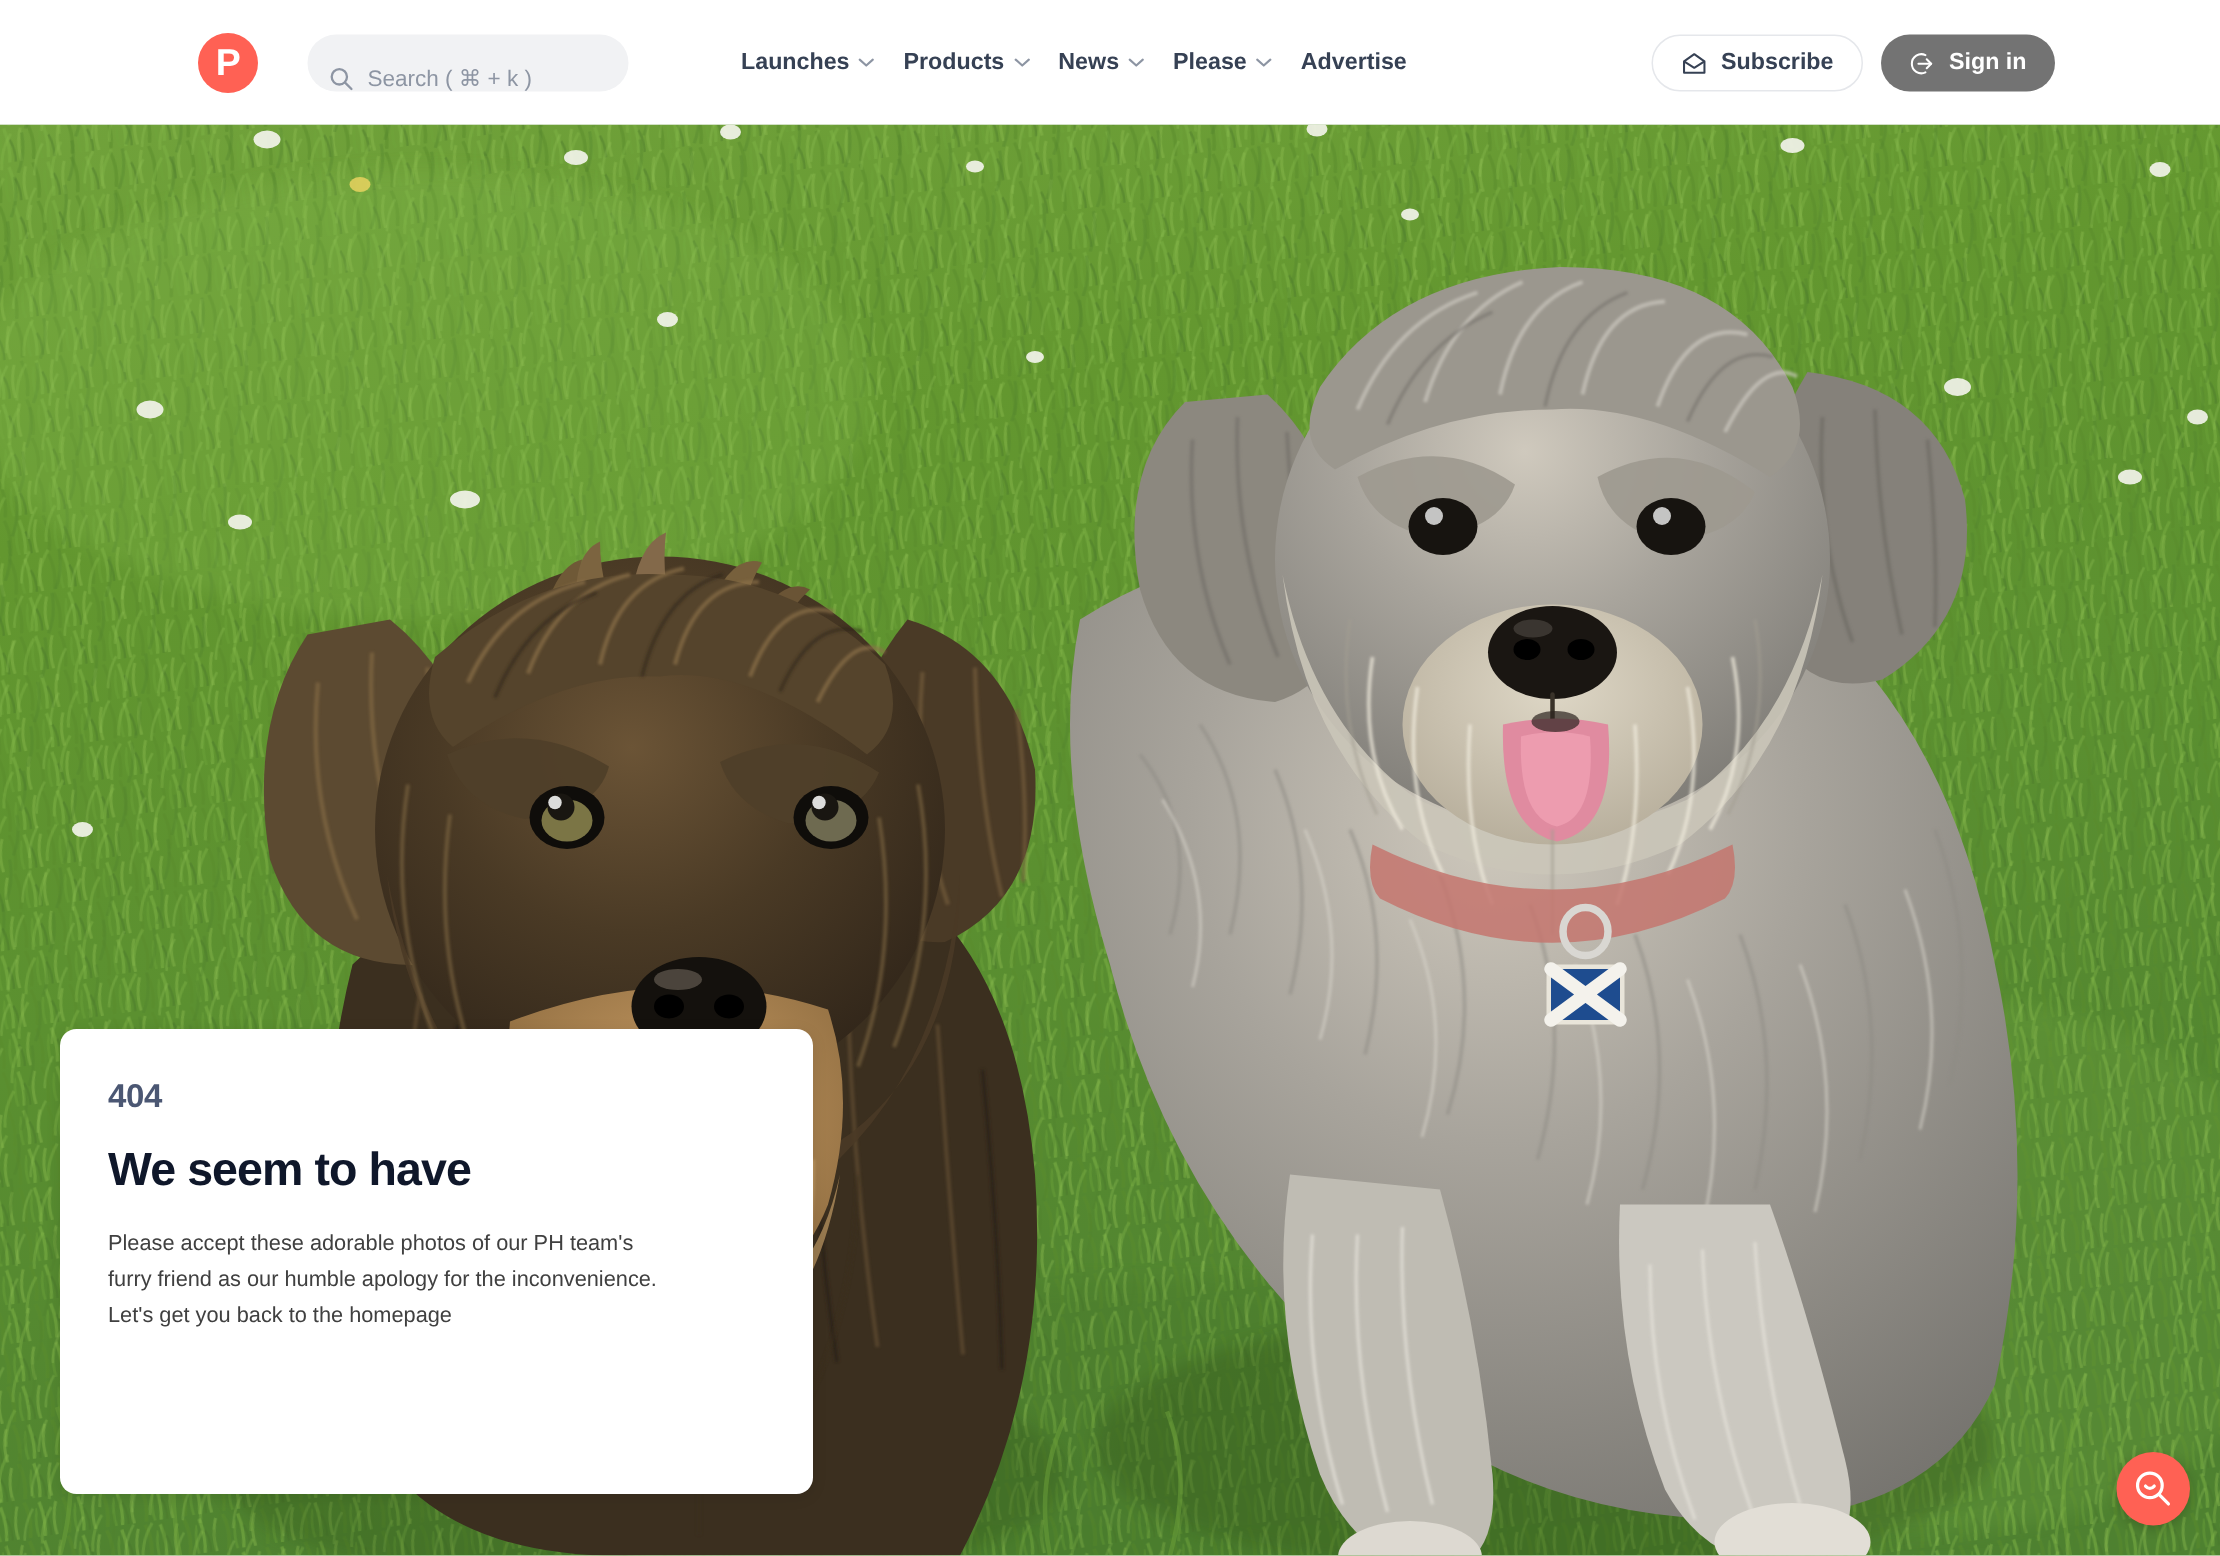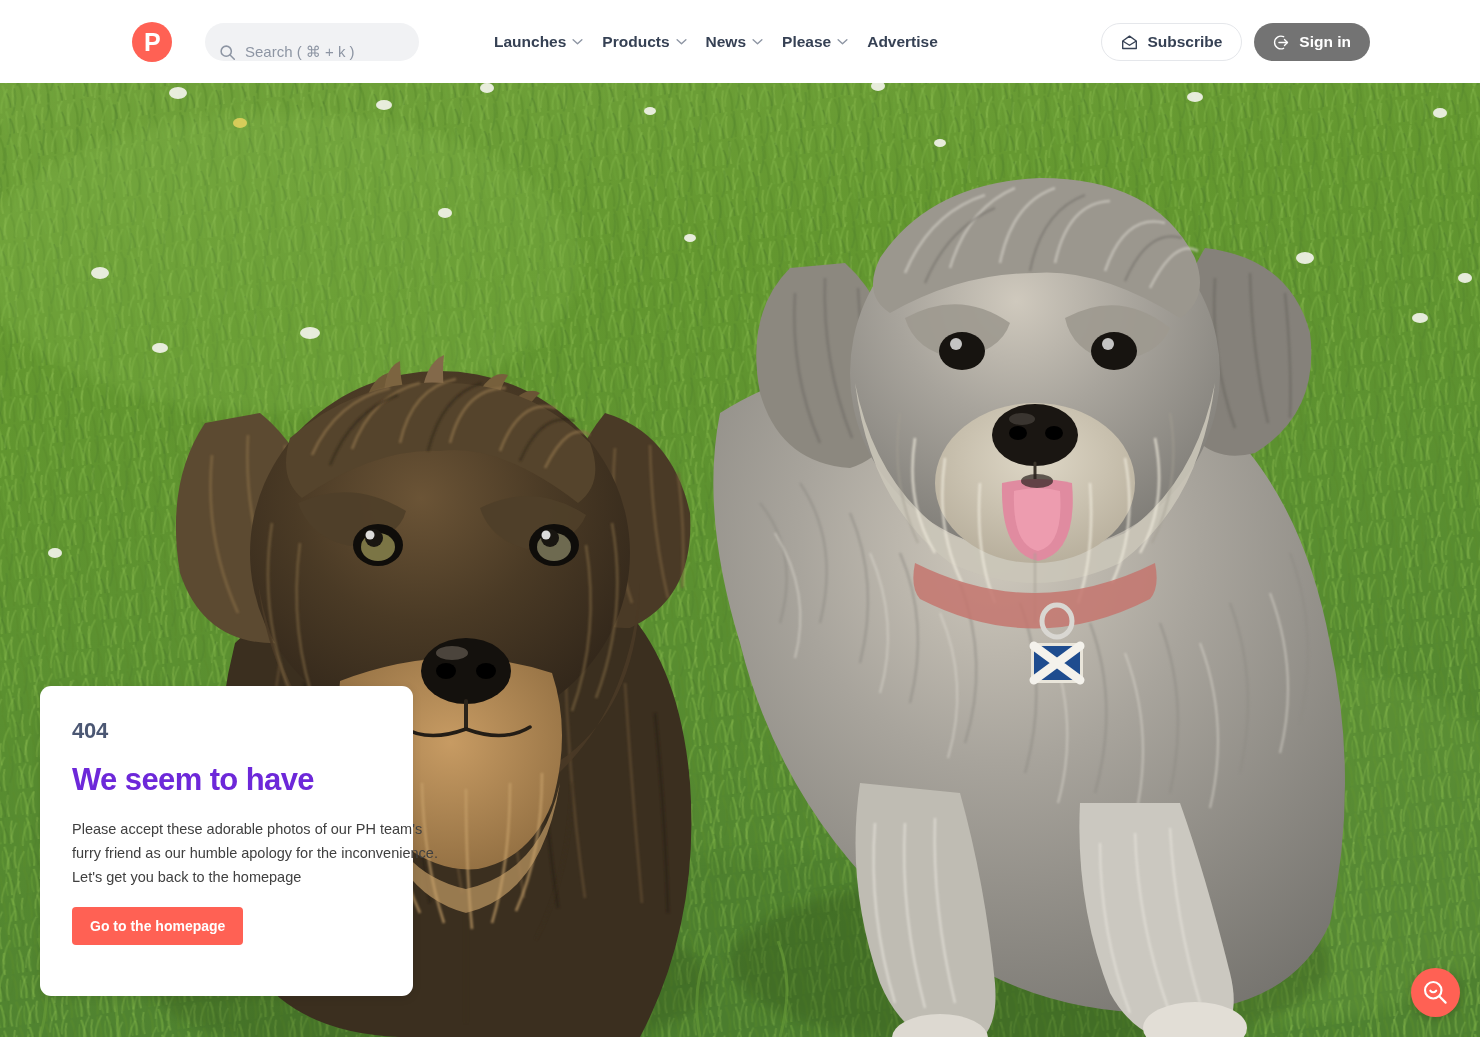--- a/index.html
+++ b/index.html
@@ -141,40 +141,40 @@
     overflow: hidden;
     background: #5d9030;
   }
   .photo svg { display: block; width: 1480px; height: 954px; }
 
   
   .card {
     position: absolute;
     left: 40px;
     top: 686px;
-    width: 373px;
+    width: 502px;
     height: 310px;
     background: #ffffff;
     border-radius: 11px;
     box-shadow: 0 2px 10px rgba(0,0,0,0.10);
     padding: 32px;
     z-index: 15;
   }
   .card-404 {
     font-size: 22px;
     font-weight: bold;
     color: #4b5773;
     letter-spacing: -0.2px;
   }
   .card-title {
     margin-top: 16px;
     font-size: 31px;
     line-height: 40px;
     font-weight: bold;
-    color: #6d28d9;
+    color: #0f172a;
     letter-spacing: -0.6px;
     white-space: pre-line;
   }
   .card-body {
     margin-top: 17px;
     font-size: 14.5px;
     line-height: 24px;
     color: #404040;
     width: 372px;
   }
@@ -619,21 +619,20 @@
         <path d="M780 954 Q795 900 778 858"></path>
         <path d="M1380 954 Q1368 895 1390 848"></path>
       </g>
     </svg>
   </div>
 
   <div class="card">
     <div class="card-404">404</div>
     <div class="card-title"><span>We seem to have</span><br></div>
     <div class="card-body">Please accept these adorable photos of our PH team's furry friend as our humble apology for the inconvenience. Let's get you back to the homepage</div>
-    <button class="card-cta">Go to the homepage</button>
   </div>
 
   <div class="fab">
     <svg viewBox="0 0 24 24" fill="none" stroke="#ffffff" stroke-width="1.9" stroke-linecap="round" stroke-linejoin="round">
       <circle cx="10" cy="10" r="7.3"></circle>
       <path d="M7.4 10.4 Q10 13.2 12.6 10.4"></path>
       <line x1="15.4" y1="15.4" x2="21" y2="21"></line>
     </svg>
   </div>
 

